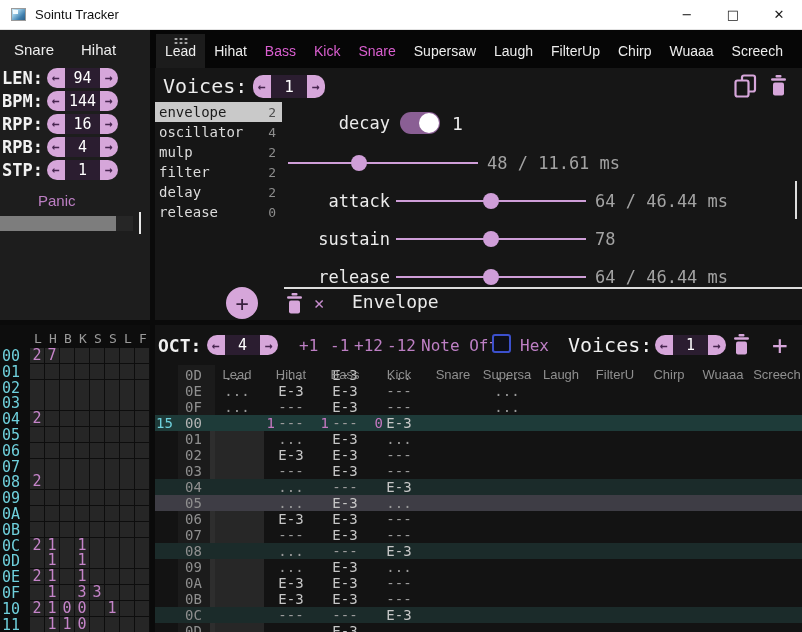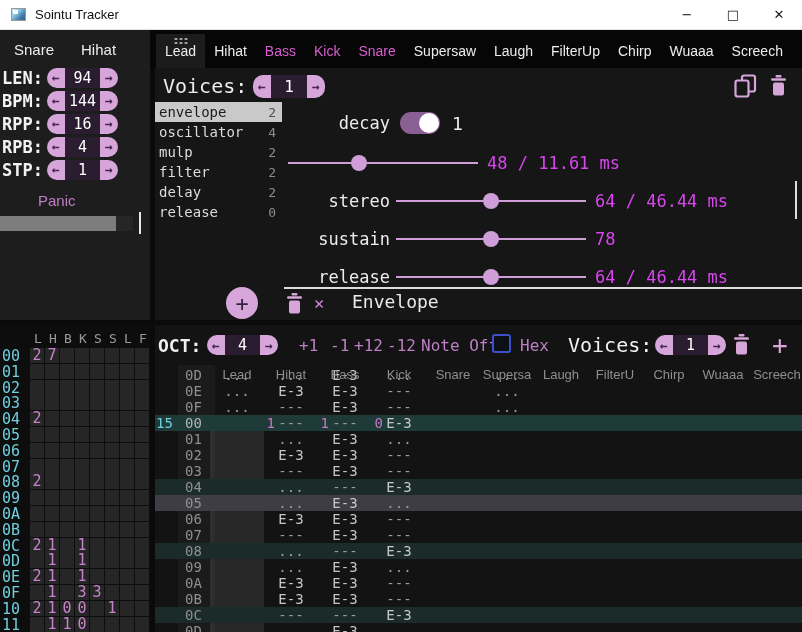--- a/index.html
+++ b/index.html
@@ -63,21 +63,21 @@
   .unit-row.sel .unit-name{color:#1b1b1b;}
   .unit-row.sel .unit-count{color:#4f4f4f;}
   .params-pane{position:absolute;left:127px;top:33px;right:0;height:187px;}
   .prow{position:absolute;left:0;right:0;height:22px;display:flex;align-items:center;}
   .plabel{width:108px;text-align:right;font-size:17px;color:#ececec;}
   .toggle{position:relative;width:40px;height:22px;border-radius:11px;background:#8a5f94;margin-left:10px;}
   .toggle-knob{position:absolute;top:1px;right:1px;width:20px;height:20px;border-radius:50%;background:#ffffff;}
   .toggle-val{margin-left:12px;font-size:18px;color:#ececec;}
   .ptrack{position:relative;margin-left:6px;width:190px;height:2px;background:#cf9ed8;}
   .pknob{position:absolute;top:-7px;width:16px;height:16px;border-radius:50%;background:#cf9ed8;}
-  .pval{margin-left:9px;font-size:17px;color:#d946ef;white-space:pre;}
+  .pval{margin-left:9px;font-size:17px;color:#a3a3a3;white-space:pre;}
   .h-scroll{position:absolute;left:129px;right:0;top:219px;height:2px;background:#dddddd;}
   .v-scroll{position:absolute;right:5px;top:80px;width:2px;height:38px;background:#dddddd;}
   .add-unit{position:absolute;left:71px;top:219px;width:32px;height:32px;border-radius:50%;background:#d6a6da;
     display:flex;align-items:center;justify-content:center;font-size:22px;color:#3a2140;}
   .unit-trash{left:130px;top:224px;width:18px;height:22px;}
   .unit-x{position:absolute;left:159px;top:225px;font-size:17px;color:#c78cce;}
   .unit-name-label{position:absolute;left:197px;top:223px;font-size:18px;color:#eaeaea;}
 
   
   .pattern-section{position:absolute;left:155px;right:0;top:325px;bottom:0;background:#131313;overflow:hidden;}
@@ -486,21 +486,21 @@
         <span class="toggle-val">1</span>
       </div>
       <div id="sliders">
           <div class="prow" style="top: 51px;">
             <span class="ptrack">
               <span class="pknob" style="left: calc(37.5% - 8px);"></span>
             </span>
             <span class="pval">48 / 11.61 ms</span>
           </div>
           <div class="prow" style="top: 89px;">
-            <span class="plabel">stereo</span>
+            <span class="plabel">attack</span>
             <span class="ptrack">
               <span class="pknob" style="left: calc(50% - 8px);"></span>
             </span>
             <span class="pval">64 / 46.44 ms</span>
           </div>
           <div class="prow" style="top: 127px;">
             <span class="plabel">sustain</span>
             <span class="ptrack">
               <span class="pknob" style="left: calc(50% - 8px);"></span>
             </span>

